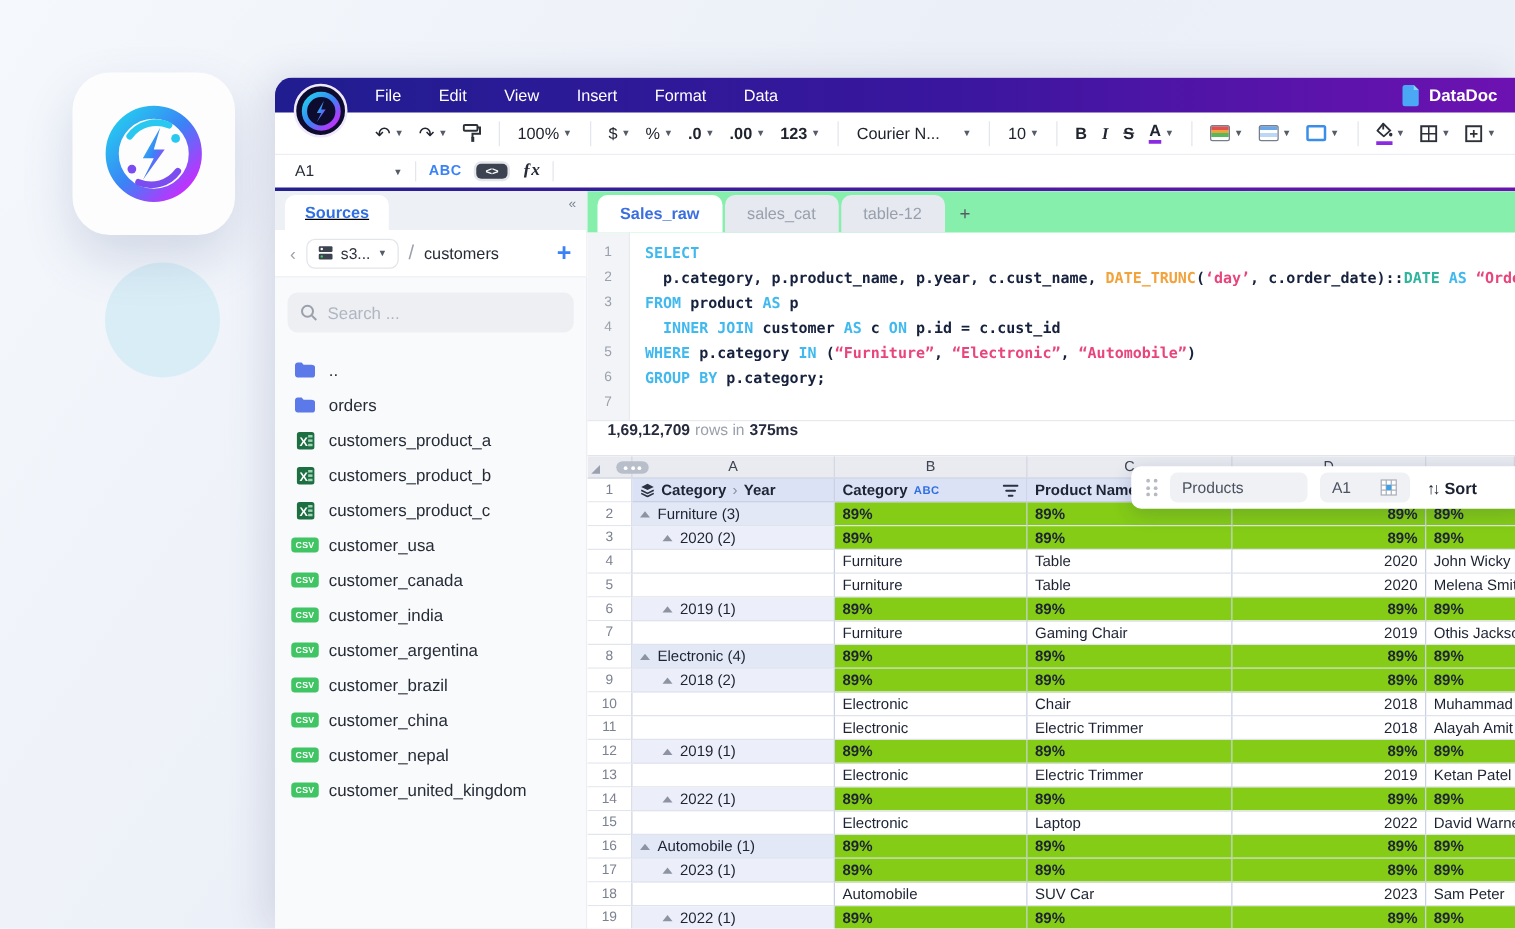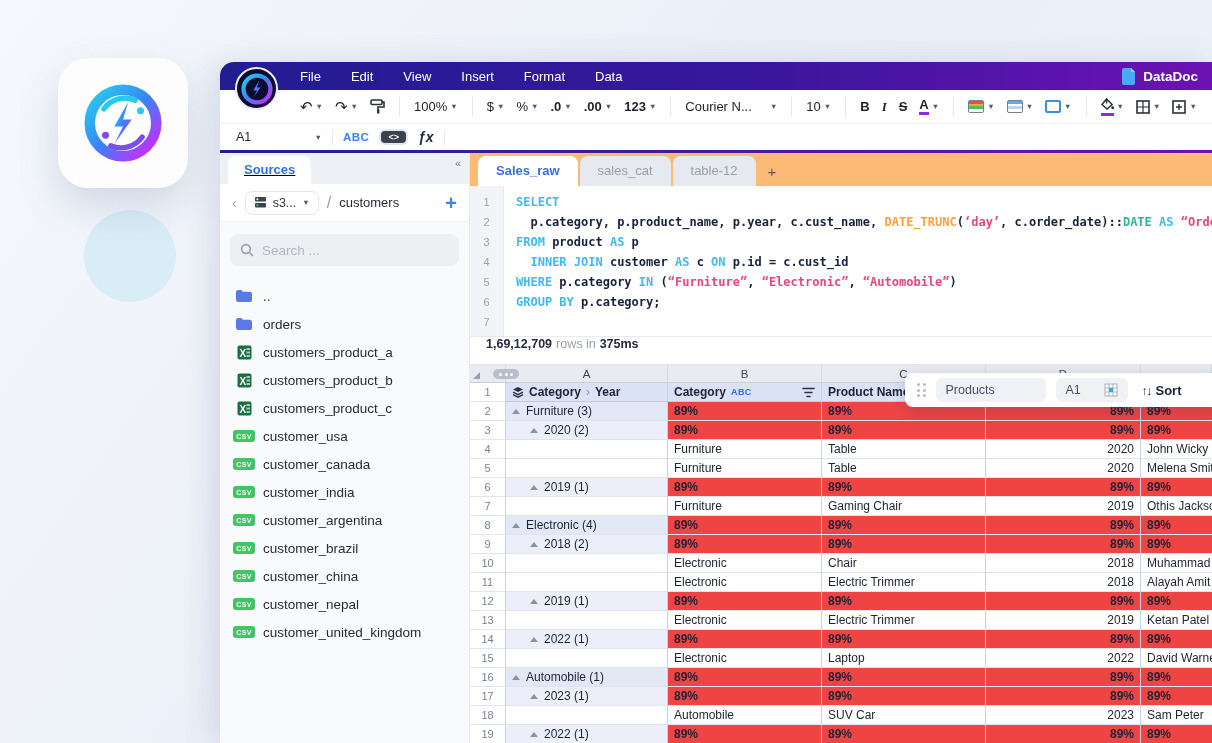--- a/index.html
+++ b/index.html
@@ -38,21 +38,21 @@
   .mt-alt { background:linear-gradient(#6aa7e8 0 25%, #fff 25% 50%, #bcd6f5 50% 75%, #fff 75%); }
   .mt-border { background:#fff; border:2.5px solid #3a8ee8; }
   
   .formulabar { height:26px; display:flex; align-items:center; padding-left:16px; gap:10px; font-size:12.5px;
     color:#262b37; flex:0 0 26px; background:#fff; }
   .cellref { width:86px; display:flex; justify-content:space-between; align-items:center; }
   .fb-divider { width:1px; height:16px; background:#e3e6ec; }
   .abc-label { color:#3b82f6; font-weight:bold; font-size:11.5px; letter-spacing:.5px; }
   .code-toggle { background:#e4e6eb; border-radius:6px; padding:2px; display:flex; }
   .code-toggle .inner { background:#3c4250; color:#fff; border-radius:4px; font-size:9px; font-weight:bold; padding:1px 7px; }
-  .fx { font-style:italic; font-family:Liberation Sans, sans-serif; font-weight:bold; font-size:14px; }
+  .fx { font-style:italic; font-family:Liberation Serif, serif; font-weight:bold; font-size:14px; }
   .grad-line { height:3px; background:linear-gradient(90deg,#23208f,#6d12b2); flex:0 0 3px; }
   
   .content { flex:1; display:flex; min-height:0; }
   
   .sidebar { width:250px; flex:0 0 250px; background:#f9fafc; border-right:1px solid #e7eaf0; display:flex; flex-direction:column; }
   .side-tabs { height:31px; background:#edf0f5; display:flex; align-items:flex-end; padding-left:8px; position:relative; flex:0 0 31px;text-decoration:underline; }
   .side-tab { background:#fff; border-radius:8px 8px 0 0; padding:6px 16px 7px; color:#2f6fe4; font-weight:bold; font-size:13px; }
   .collapse-ic { position:absolute; right:8px; top:4px; color:#7b8290; font-size:11px; }
   .crumb-row { height:38px; display:flex; align-items:center; padding:0 12px; gap:8px; border-bottom:1px solid #eceef3; background:#fff; }
   .back-chev { color:#9aa0ab; font-size:14px; }
@@ -61,21 +61,21 @@
   .crumb-path { font-size:13px; color:#262b36; }
   .add-btn { margin-left:auto; color:#3b82f6; font-size:20px; font-weight:bold; line-height:1; }
   .search-box { margin:12px 10px; height:32px; background:#edeff3; border-radius:8px; display:flex; align-items:center;
     padding:0 10px; gap:8px; color:#b0b6c1; font-size:13.5px; }
   .file-list { list-style:none; margin:4px 0 0; padding:0; overflow:hidden; }
   .file-item { display:flex; align-items:center; gap:10px; height:28px; padding-left:15px; font-size:13.5px; color:#262b36; }
   .csv-badge { background:#41c463; color:#fff; font-size:7px; font-weight:bold; border-radius:3px; padding:2.5px 3px; letter-spacing:.3px; }
   .icon-cell { width:18px; display:flex; justify-content:center; }
   
   .main { flex:1; display:flex; flex-direction:column; min-width:0; background:#fff; }
-  .tabbar { height:33px; background:#fdba74; display:flex; align-items:flex-end; padding-left:8px; gap:2px; flex:0 0 33px; }
+  .tabbar { height:33px; background:#86efac; display:flex; align-items:flex-end; padding-left:8px; gap:2px; flex:0 0 33px; }
   .etab { padding:7px 18px 8px; font-size:13px; color:#98a0ad; background:#e6e9ef; border-radius:8px 8px 0 0; }
   .etab.active { background:#fff; color:#3b6fe0; font-weight:bold; }
   .newtab { color:#555b66; font-size:15px; padding:6px 10px; }
   
   .editor { height:150px; flex:0 0 150px; display:flex; font-family:"DejaVu Sans Mono",monospace; font-size:12px; overflow:hidden; }
   .gutter { width:34px; flex:0 0 34px; background:#f3f4f7; border-right:1px solid #e8eaee; padding-top:6px; }
   .gutter div { height:20px; line-height:20px; text-align:center; color:#9aa1ad; font-size:11px; font-family:"Liberation Sans",sans-serif; }
   .code-area { flex:1; padding:6px 0 0 12px; overflow:hidden; }
   .code-line { height:20px; line-height:20px; white-space:pre; font-weight:bold; color:#16213e; }
   .tok-kw { color:#41b9ee;text-align:right; } .tok-fn { color:#f2a33c; } .tok-str { color:#e8457c; } .tok-ty { color:#2fb59d; }
@@ -99,21 +99,21 @@
   .g-cell { display:flex; align-items:center; padding:0 6px; border-right:1px solid #c9d1e4; border-bottom:1px solid #dfe3ec;
     overflow:hidden; white-space:nowrap; }
   .g-cell:last-child { border-right:none; }
   .header-row .g-cell { background:#dbe2f5; font-weight:bold; border-bottom-color:#c2cadf; color:#1d2433; gap:5px; }
   .hdr-sep { color:#8a90a0; font-weight:normal; }
   .hdr-abc { color:#2f6fe4; font-size:9px; font-weight:bold; letter-spacing:.4px; }
   .funnel { margin-left:auto; }
   .cell-d { justify-content:flex-end; }
   .kind-cat .cell-a { background:#e3e8f7; font-weight:500; }
   .kind-year .cell-a { background:#eceff9; padding-left:24px; font-weight:500; }
-  .kind-cat .gray, .kind-year .gray { background:#ef4444; font-weight:600; }
+  .kind-cat .gray, .kind-year .gray { background:#84cc16; font-weight:600; }
   .marker { width:0; height:0; border-left:4px solid transparent; border-right:4px solid transparent;
     border-bottom:5px solid #8d93a2; margin-right:6px; flex:0 0 auto; }
   
   .float-panel { position:absolute; top:8px; left:435px; right:-8px; height:34px; background:#fff; border-radius:8px;
     box-shadow:0 4px 16px rgba(30,40,90,.20); display:flex; align-items:center; gap:10px; padding:0 12px; z-index:5; }
   .drag-dots { display:grid; grid-template-columns:repeat(2,3px); grid-auto-rows:3px; gap:2.5px; }
   .drag-dots i { background:#b6bac3; border-radius:50%; }
   .panel-field { background:#f0f1f5; border-radius:6px; height:24px; display:flex; align-items:center;
     padding:0 10px; font-size:12.5px; color:#4a5160; }
   .pf-products { width:110px; }

